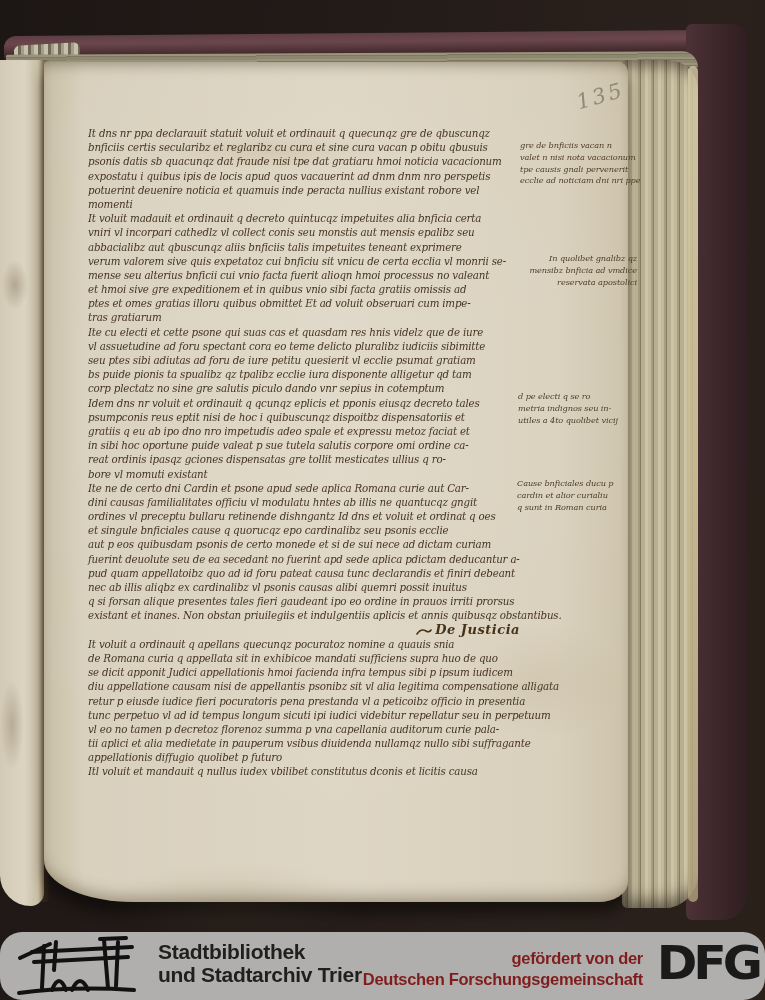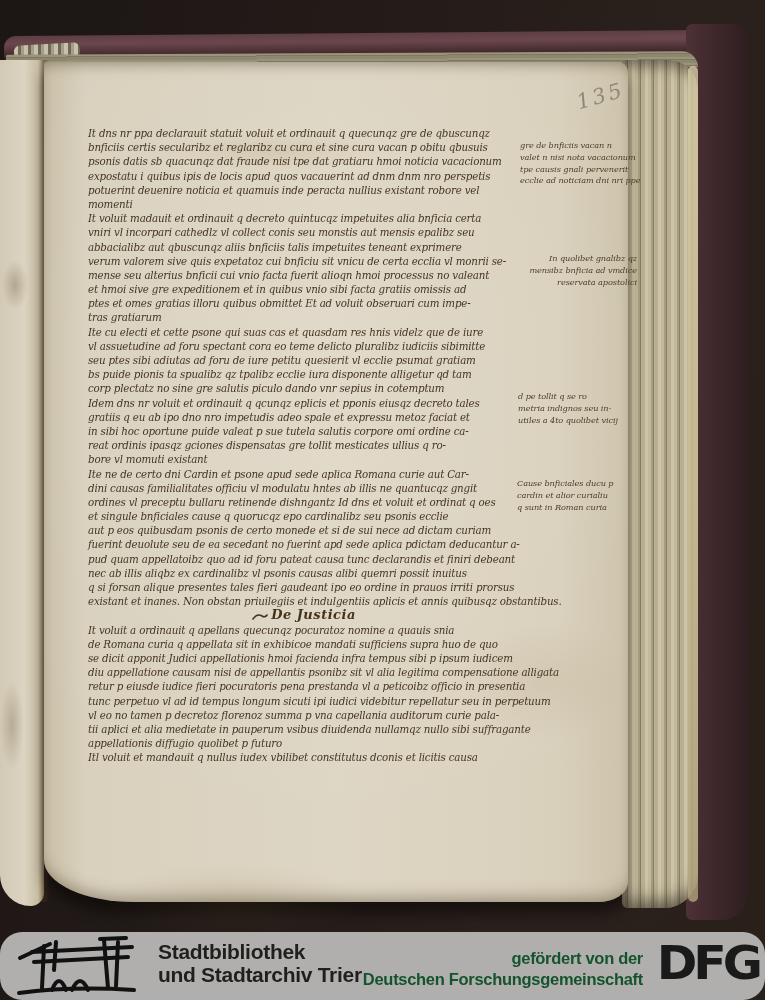--- a/index.html
+++ b/index.html
@@ -47,38 +47,38 @@
   .bleed.b1{left:2px;top:200px;width:26px;height:50px;background:radial-gradient(closest-side,rgba(90,70,45,.30),rgba(0,0,0,0));}
   .bleed.b2{left:0px;top:620px;width:24px;height:90px;background:radial-gradient(closest-side,rgba(90,70,45,.26),rgba(0,0,0,0));}
 
   
   .page-number{position:absolute;left:576px;top:84px;font-size:21px;font-style:italic;
     color:#8f897a;transform:rotate(-16deg);letter-spacing:3px;}
   .textblock{position:absolute;left:88px;top:126px;width:432px;
     font-style:italic;color:#463521;font-size:10.3px;letter-spacing:-0.2px;}
   .para{margin:0;}
   .ms-line{white-space:nowrap;height:14.2px;line-height:14.2px;overflow:visible;}
-  .ms-heading{height:14.2px;line-height:14.2px;text-align:center;font-size:13px;
+  .ms-heading{height:14.2px;line-height:14.2px;text-align:right;font-size:13px;
     font-weight:bold;color:#453319;letter-spacing:.5px;}
   .ms-heading svg{vertical-align:-3px;margin-right:3px;}
   .margin-note{position:absolute;width:118px;font-style:italic;color:#4e3d27;
     font-size:8.2px;letter-spacing:-0.1px;}
   .margin-note .ms-line{height:11.8px;line-height:11.8px;white-space:nowrap;}
   .note1{left:520px;top:140px;}
   .note2{left:519px;top:253px;text-align:right;}
   .note3{left:518px;top:391px;}
   .note4{left:517px;top:478px;}
 
   
   .footer{position:absolute;left:0;top:932px;width:765px;height:68px;background:#b1afad;
     font-family:"Liberation Sans", sans-serif;border-radius:22px;}
   .footer-logo{position:absolute;left:16px;top:4px;width:142px;height:62px;}
   .lib-text{position:absolute;left:158px;top:8px;color:#1f1f1f;font-weight:bold;
     font-size:21px;line-height:23px;letter-spacing:-0.3px;}
-  .funding-text{position:absolute;right:122px;top:16px;text-align:right;color:#14532d;
+  .funding-text{position:absolute;right:122px;top:16px;text-align:right;color:#7f1d1d;
     font-weight:bold;font-size:16.5px;line-height:21px;letter-spacing:-0.3px;}
   .dfg-logo{position:absolute;right:6px;top:6px;color:#1a1a1a;font-weight:bold;
     font-size:49px;line-height:52px;letter-spacing:-4px;transform:scaleY(.95);
     font-family:"DejaVu Sans", sans-serif;}
 </style>
 </head>
 <body>
 
 <div class="scene">
 
@@ -122,20 +122,21 @@
       </div>
     <div class="para">
         <div class="ms-line">Ite cu electi et cette psone qui suas cas et quasdam res hnis videlz que de iure</div>
         <div class="ms-line">vl assuetudine ad foru spectant cora eo teme delicto pluralibz iudiciis sibimitte</div>
         <div class="ms-line">seu ptes sibi adiutas ad foru de iure petitu quesierit vl ecclie psumat gratiam</div>
         <div class="ms-line">bs puide pionis ta spualibz qz tpalibz ecclie iura disponente alligetur qd tam</div>
         <div class="ms-line">corp plectatz no sine gre salutis piculo dando vnr sepius in cotemptum</div>
       </div>
     <div class="para">
         <div class="ms-line">Idem dns nr voluit et ordinauit q qcunqz eplicis et pponis eiusqz decreto tales</div>
+        <div class="ms-line">psumpconis reus eptit nisi de hoc i quibuscunqz dispoitbz dispensatoriis et</div>
         <div class="ms-line">gratiis q eu ab ipo dno nro impetudis adeo spale et expressu metoz faciat et</div>
         <div class="ms-line">in sibi hoc oportune puide valeat p sue tutela salutis corpore omi ordine ca-</div>
         <div class="ms-line">reat ordinis ipasqz gciones dispensatas gre tollit mesticates ullius q ro-</div>
         <div class="ms-line">bore vl momuti existant</div>
       </div>
     <div class="para">
         <div class="ms-line">Ite ne de certo dni Cardin et psone apud sede aplica Romana curie aut Car-</div>
         <div class="ms-line">dini causas familialitates officiu vl modulatu hntes ab illis ne quantucqz gngit</div>
         <div class="ms-line">ordines vl preceptu bullaru retinende dishngantz Id dns et voluit et ordinat q oes</div>
         <div class="ms-line">et singule bnficiales cause q quorucqz epo cardinalibz seu psonis ecclie</div>
@@ -172,21 +173,21 @@
       <div class="ms-line">valet n nisi nota vacacionum</div>
       <div class="ms-line">tpe causis gnali pervenerit</div>
       <div class="ms-line">ecclie ad noticiam dni nri ppe</div>
     </div>
   <div class="margin-note note2">
       <div class="ms-line">In quolibet gnalibz qz</div>
       <div class="ms-line">mensibz bnficia ad vmdice</div>
       <div class="ms-line">reservata apostolici</div>
     </div>
   <div class="margin-note note3">
-      <div class="ms-line">d pe tollit q se ro</div>
+      <div class="ms-line">d pe electi q se ro</div>
       <div class="ms-line">metria indignos seu in-</div>
       <div class="ms-line">utiles a 4to quolibet vicij</div>
     </div>
   <div class="margin-note note4">
       <div class="ms-line">Cause bnficiales ducu p</div>
       <div class="ms-line">cardin et alior curialiu</div>
       <div class="ms-line">q sunt in Roman curia</div>
     </div>
 
   <div class="footer">

